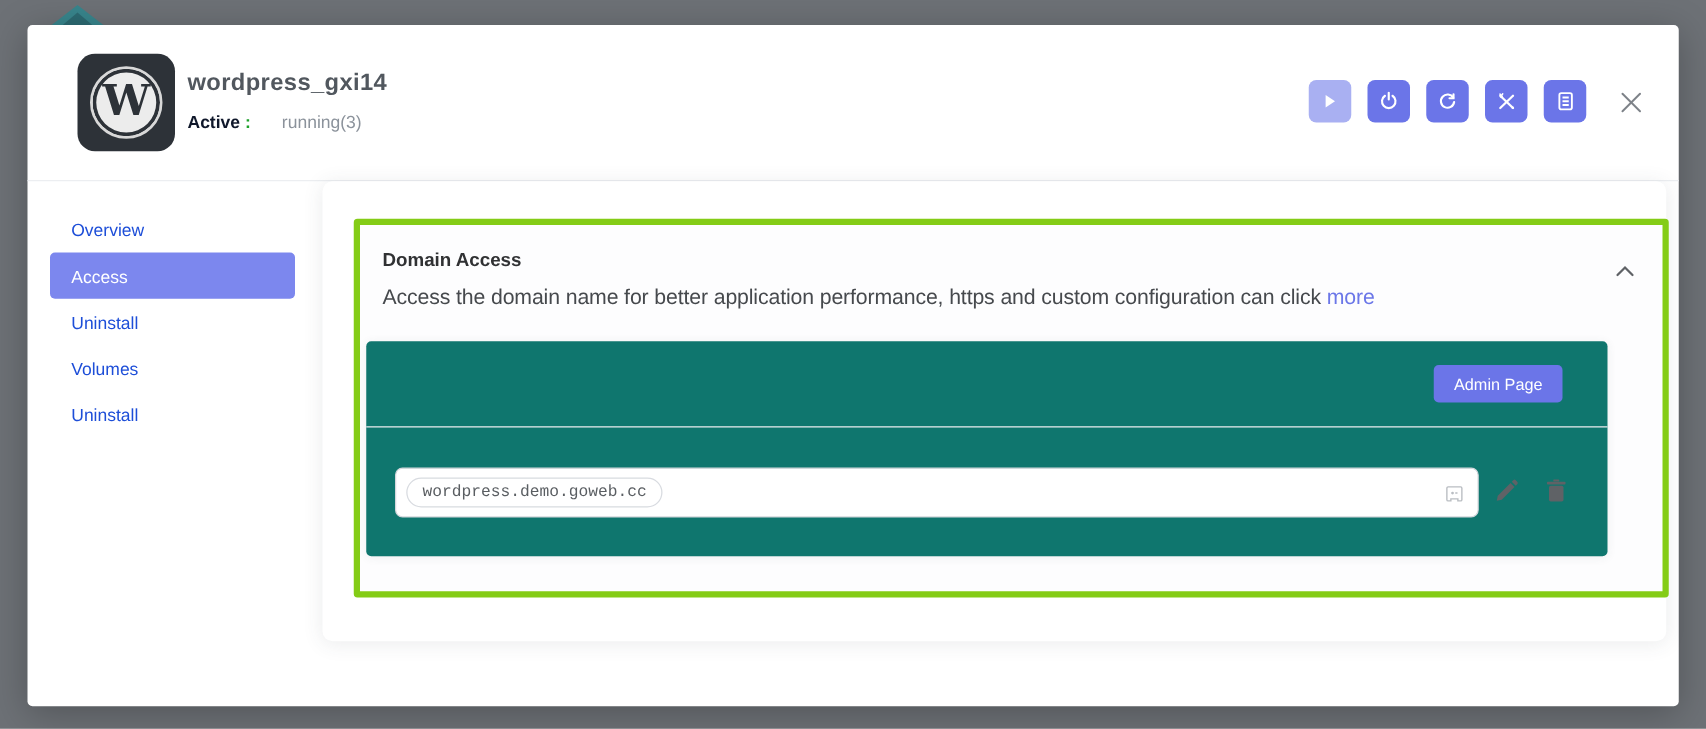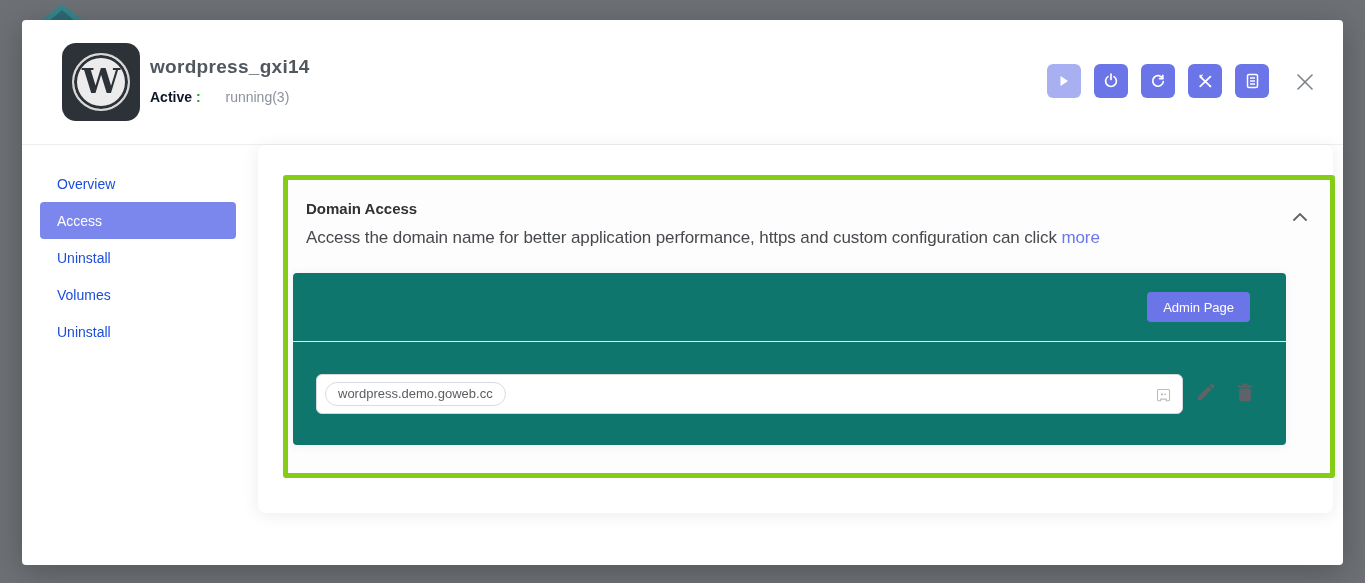--- a/index.html
+++ b/index.html
@@ -130,21 +130,21 @@
     height:69px; border-bottom:1px solid #ecedf0;
     display:flex; align-items:center; justify-content:flex-end;
     padding-right:36px;
   }
   .admin-btn{
     height:30px; padding:0 16px; border:none; border-radius:4px;
     background:#6b75e8; color:#fff; font-size:13px; cursor:pointer;
     font-family:inherit;
   }
   .inner-input-row{
-    height:103px; display:flex; align-items:center; padding-left:23px;
+    height:103px; display:flex; align-items:center; padding-left:23px;font-family:Liberation Mono, monospace;
   }
   .domain-input{
     position:relative; width:867px; height:40px;
     border:1px solid #d4d7dc; border-radius:6px; background:#fff;
     display:flex; align-items:center; padding:0 34px 0 8px; cursor:text;
   }
   .domain-tag{
     height:24px; display:inline-flex; align-items:center;
     padding:0 12px; border:1px solid #d8dbe0; border-radius:12px;
     font-size:13px; color:#5a5e62; background:#fff; white-space:nowrap;

